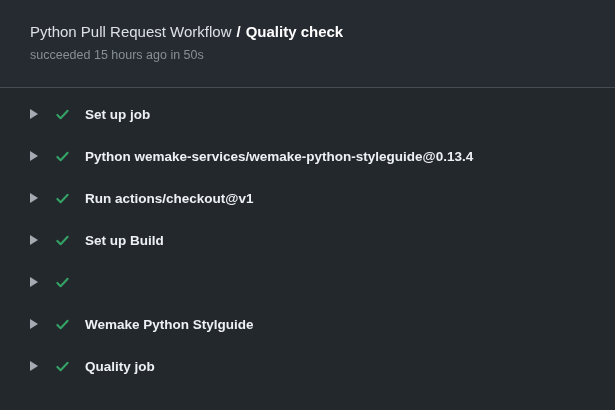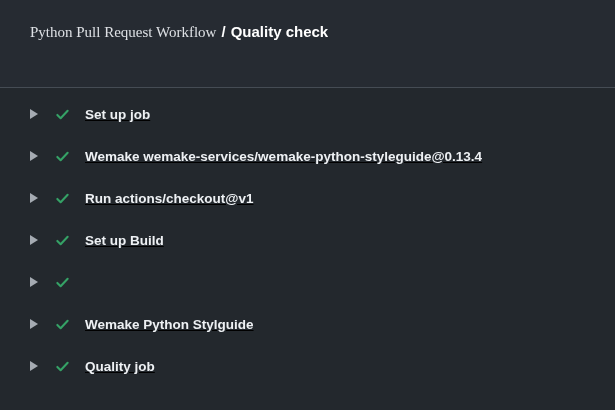--- a/index.html
+++ b/index.html
@@ -33,40 +33,38 @@
   }
   .title-line {
     font-size: 15px;
     line-height: 19px;
     color: var(--title-secondary);
     white-space: nowrap;
   }
   .workflow-name {
     font-weight: 400;
     color: var(--title-secondary);
-    font-family: Liberation Serif, serif;
   }
   .title-separator {
     font-weight: 700;
     color: var(--title-primary);
     margin: 0 5px;
   }
   .job-name {
     font-weight: 700;
     color: var(--title-primary);
     text-align: right;
   }
   .subtitle {
     margin-top: 7px;
     font-size: 12.5px;
     color: var(--subtitle-text);
   }
   .steps-list {
     padding-top: 5px;
-    text-decoration: underline;
   }
   .step-row {
     display: flex;
     align-items: center;
     height: 42px;
     padding-left: 30px;
     cursor: pointer;
   }
   .expander {
     width: 0;
@@ -95,20 +93,21 @@
 </style>
 </head>
 <body>
 
 <div class="screen">
 
   <div class="run-header">
     <div class="title-line">
       <span class="workflow-name">Python Pull Request Workflow</span><span class="title-separator">/</span><span class="job-name">Quality check</span>
     </div>
+    <div class="subtitle">succeeded 15 hours ago in 50s</div>
   </div>
 
   <div class="steps-list">
 
     <div class="step-row">
       <span class="expander"></span>
       <span class="check">
         <svg viewBox="0 0 16 16" width="15" height="15">
             <path d="M2.5 8.5 L6 12 L13.5 4" fill="none" stroke="currentColor" stroke-width="2.2" stroke-linecap="round" stroke-linejoin="round"></path>
           </svg>
@@ -116,21 +115,21 @@
       <span class="step-label">Set up job</span>
     </div>
 
     <div class="step-row">
       <span class="expander"></span>
       <span class="check">
         <svg viewBox="0 0 16 16" width="15" height="15">
             <path d="M2.5 8.5 L6 12 L13.5 4" fill="none" stroke="currentColor" stroke-width="2.2" stroke-linecap="round" stroke-linejoin="round"></path>
           </svg>
       </span>
-      <span class="step-label">Wemake wemake-services/wemake-python-styleguide@0.13.4</span>
+      <span class="step-label">Python wemake-services/wemake-python-styleguide@0.13.4</span>
     </div>
 
     <div class="step-row">
       <span class="expander"></span>
       <span class="check">
         <svg viewBox="0 0 16 16" width="15" height="15">
             <path d="M2.5 8.5 L6 12 L13.5 4" fill="none" stroke="currentColor" stroke-width="2.2" stroke-linecap="round" stroke-linejoin="round"></path>
           </svg>
       </span>
       <span class="step-label">Run actions/checkout@v1</span>

